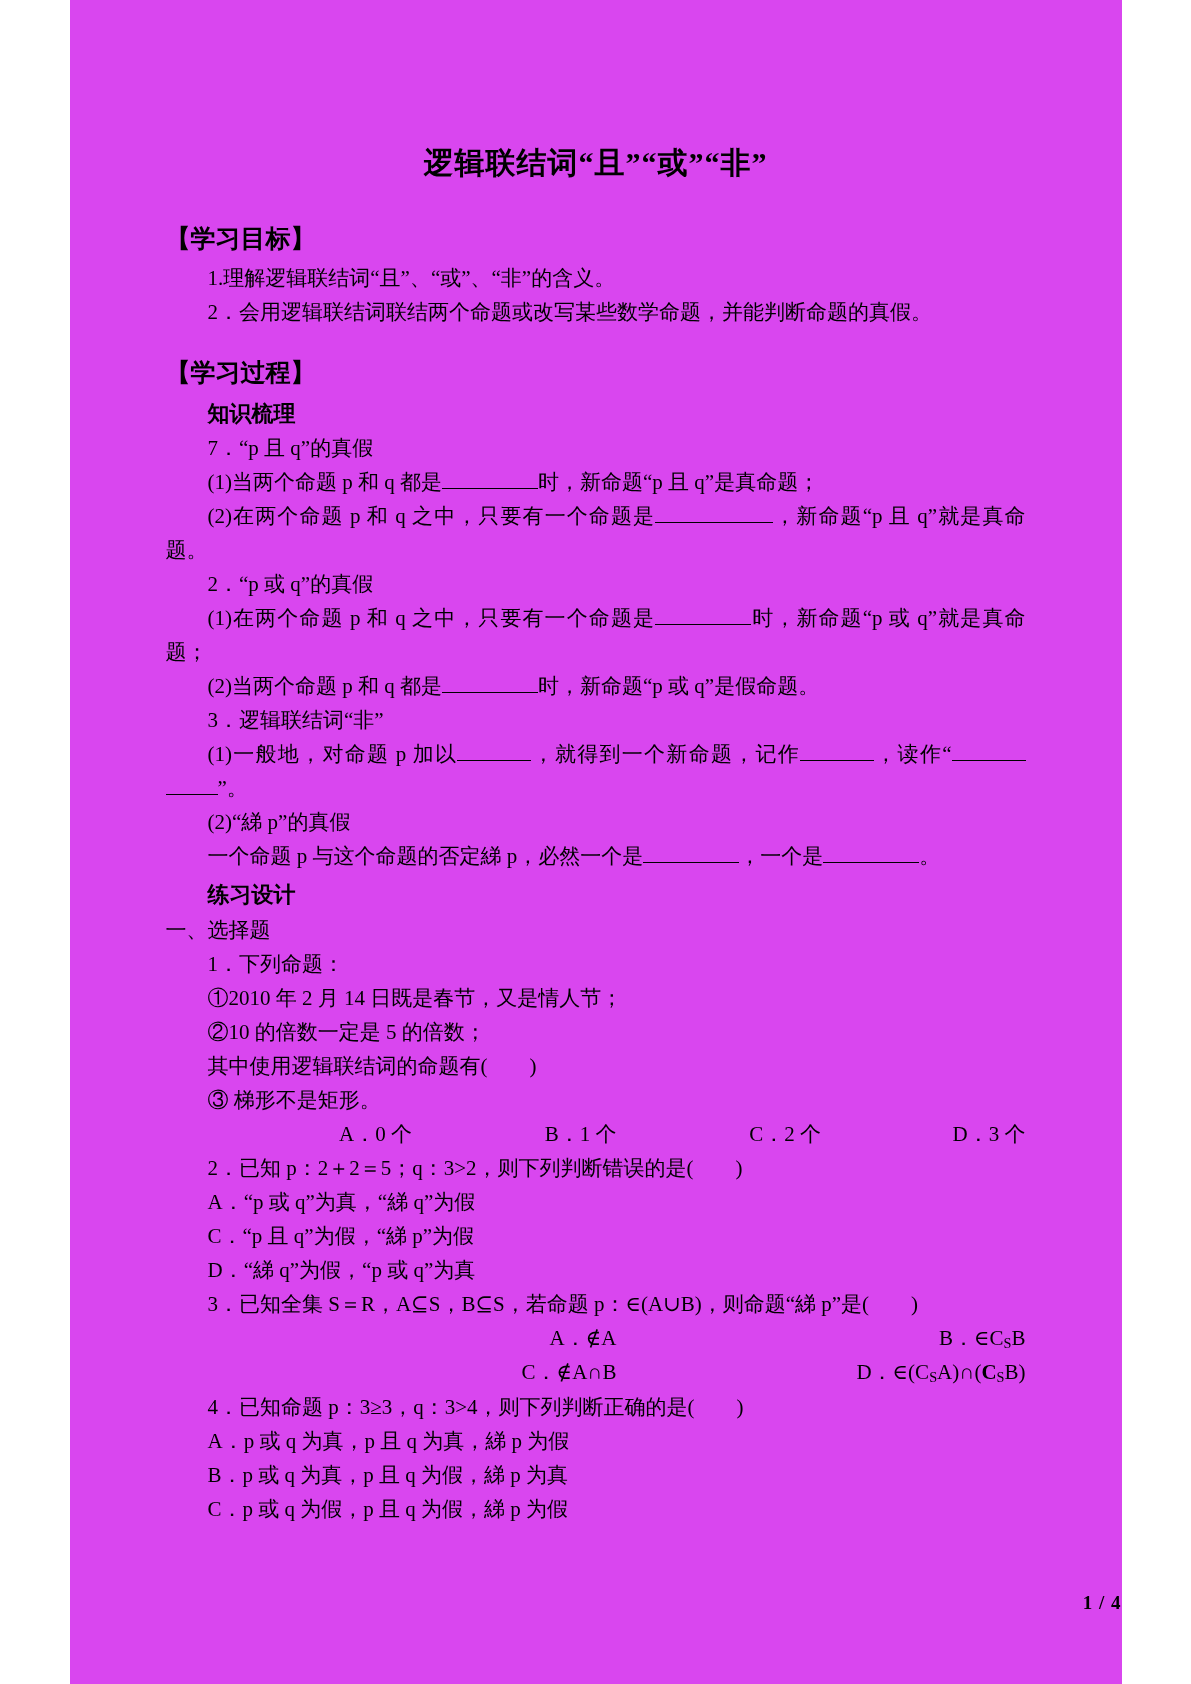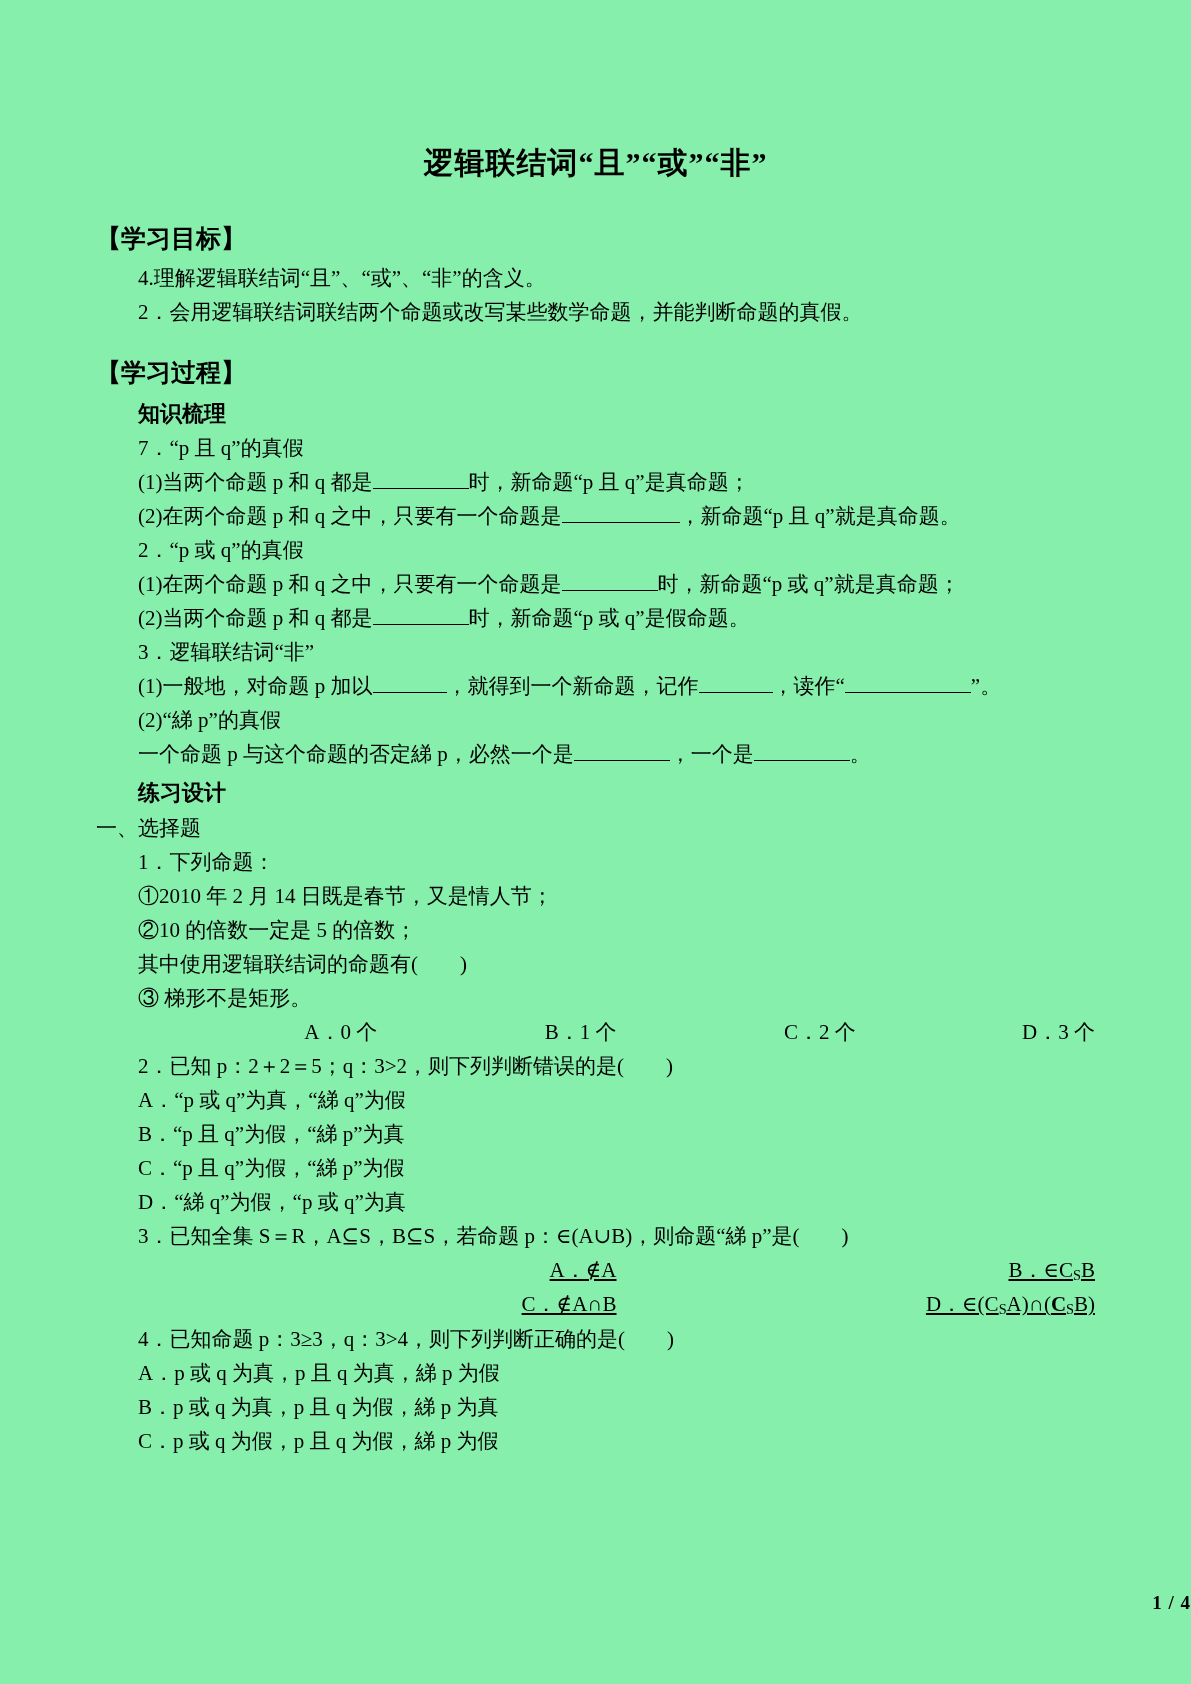--- a/index.html
+++ b/index.html
@@ -6,24 +6,24 @@
     margin: 0;
     padding: 0;
     background: #ffffff;
   }
   body {
     font-family: "Liberation Serif", "DejaVu Serif", serif;
     color: #000000;
   }
   .page {
     position: relative;
-    width: 1191px;
+    width: 1052px;
     height: 1684px;
     margin: 0 auto;
-    background: #86efac;
+    background: #d946ef;
     box-sizing: border-box;
     padding: 0 96px;
     overflow: hidden;
   }
   .doc-title {
     text-align: center;
     font-size: 30px;
     font-weight: bold;
     letter-spacing: 1px;
     margin: 0;
@@ -69,21 +69,21 @@
     line-height: 1.62;
     margin: 0;
     display: flex;
     padding-left: 42px;
   }
   .opt-row > span {
     display: inline-block;
     text-align: right;
   }
   .opt-4 > span { width: 25%; }
-  .opt-2 > span { width: 50%; text-decoration: underline; }
+  .opt-2 > span { width: 50%; }
   .bb { font-weight: bold; }
   .footer {
     position: absolute;
     left: 0;
     right: 0;
     bottom: 70px;
     text-align: right;
     font-size: 19px;
     font-weight: bold;
     letter-spacing: 1px;
@@ -94,21 +94,21 @@
   }
 </style>
 </head>
 <body>
 
 <div class="page">
 
   <h1 class="doc-title">逻辑联结词“且”“或”“非”</h1>
 
   <h2 class="section-heading">【学习目标】</h2>
-  <p class="para">4.理解逻辑联结词“且”、“或”、“非”的含义。</p>
+  <p class="para">1.理解逻辑联结词“且”、“或”、“非”的含义。</p>
   <p class="para">2．会用逻辑联结词联结两个命题或改写某些数学命题，并能判断命题的真假。</p>
 
   <h2 class="section-heading">【学习过程】</h2>
   <p class="sub-heading">知识梳理</p>
 
   <p class="para">7．“p 且 q”的真假</p>
   <p class="para"><span>(1)当两个命题 p 和 q 都是</span><span class="blank b-md"></span><span>时，新命题“p 且 q”是真命题；</span></p>
   <p class="para"><span>(2)在两个命题 p 和 q 之中，只要有一个命题是</span><span class="blank b-lg"></span><span>，新命题“p 且 q”就是真命题。</span></p>
 
   <p class="para">2．“p 或 q”的真假</p>
@@ -130,21 +130,20 @@
   <p class="para">③ 梯形不是矩形。</p>
   <div class="opt-row opt-4">
     <span>A．0 个</span>
     <span>B．1 个</span>
     <span>C．2 个</span>
     <span>D．3 个</span>
   </div>
 
   <p class="para">2．已知 p：2＋2＝5；q：3&gt;2，则下列判断错误的是(　　)</p>
   <p class="para">A．“p 或 q”为真，“綈 q”为假</p>
-  <p class="para">B．“p 且 q”为假，“綈 p”为真</p>
   <p class="para">C．“p 且 q”为假，“綈 p”为假</p>
   <p class="para">D．“綈 q”为假，“p 或 q”为真</p>
 
   <p class="para">3．已知全集 S＝R，A⊆S，B⊆S，若命题 p：∈(A∪B)，则命题“綈 p”是(　　)</p>
   <div class="opt-row opt-2">
     <span>A．∉A</span>
     <span><span>B．∈C</span><sub>S</sub>B</span>
   </div>
   <div class="opt-row opt-2">
     <span>C．∉A∩B</span>

